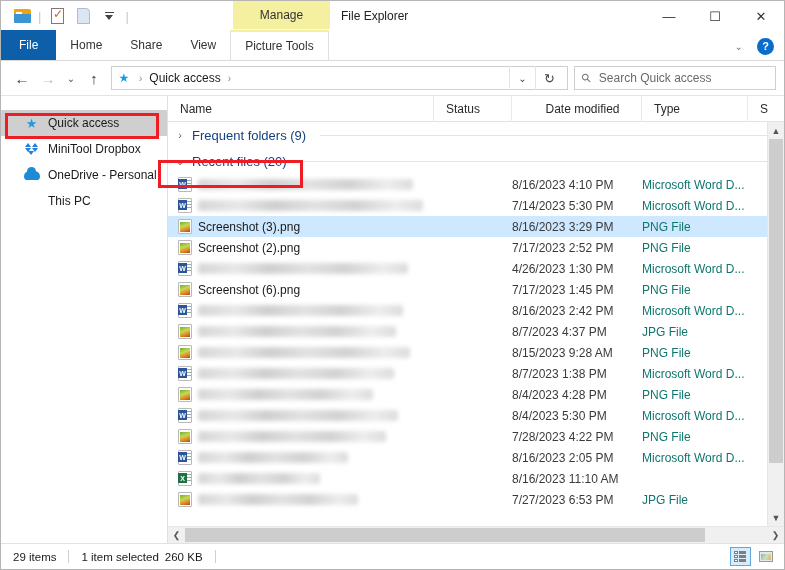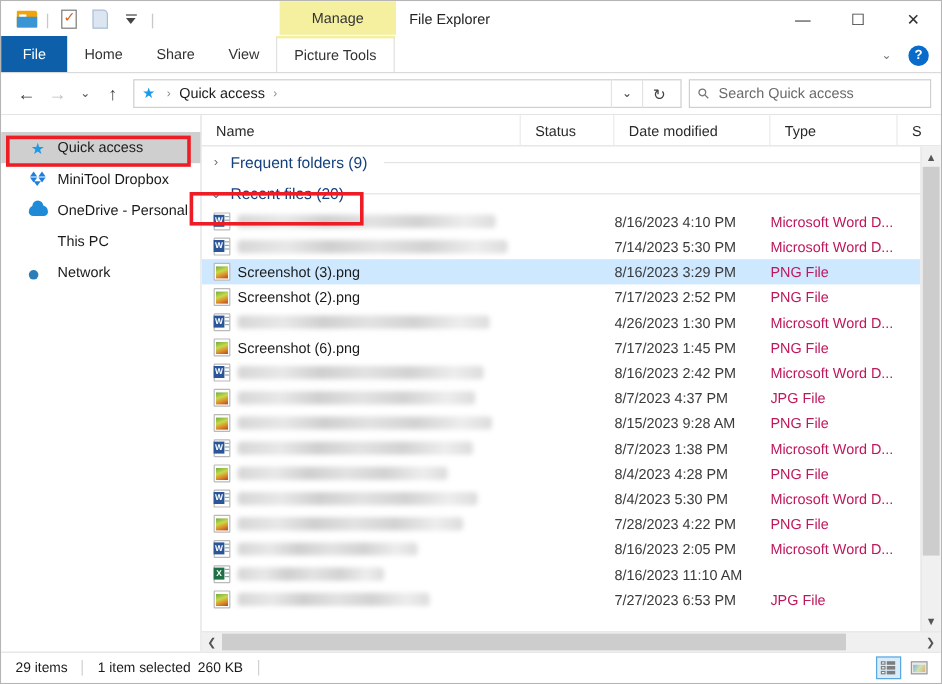--- a/index.html
+++ b/index.html
@@ -209,21 +209,21 @@
   .filepane { flex: 1; display: flex; flex-direction: column; min-width: 0; background: #fff; }
   .colhead {
     height: 26px; flex: 0 0 26px;
     display: flex; align-items: center;
     border-bottom: 1px solid #e2e2e2;
     font-size: 12px; color: #2a2a2a;
   }
   .ch { padding-left: 12px; border-right: 1px solid #eaeaea; height: 26px; display:flex; align-items:center; overflow:hidden;}
   .ch.name  { width: 266px; }
   .ch.status{ width: 78px; }
-  .ch.date  { width: 130px; }
+  .ch.date  { width: 130px; justify-content: center; }
   .ch.type  { width: 106px; }
   .ch.size  { width: 30px; border-right: none;}
 
   .listwrap { flex: 1; display: flex; min-height: 0; }
   .rows { flex: 1; min-width: 0; overflow: hidden; }
 
   .group {
     height: 26px; display: flex; align-items: center;
     font-size: 13px; color: #15427e; gap: 4px;
     padding-left: 4px; position: relative;
@@ -233,21 +233,21 @@
 
   .row {
     height: 21px; display: flex; align-items: center;
     font-size: 12px; color: #1a1a1a;
   }
   .row.sel { background: #cde8ff; }
   .cell { height: 21px; display: flex; align-items: center; overflow: hidden; white-space: nowrap; }
   .cell.name { width: 266px; padding-left: 10px; gap: 6px; }
   .cell.status { width: 78px; }
   .cell.date { width: 130px; color: #3a3a3a; }
-  .cell.type { width: 106px; color: #be185d; }
+  .cell.type { width: 106px; color: #0f766e; }
 
   .blur {
     height: 11px; border-radius: 3px;
     background: linear-gradient(90deg,#d6d6d6 0%,#e8e8e8 18%,#cfcfcf 34%,#e2e2e2 52%,#d2d2d2 70%,#ededed 88%,#dcdcdc 100%);
     filter: blur(2.2px);
   }
 
   
   .ficon { width: 14px; height: 15px; position: relative; flex: 0 0 14px; }
   .ficon .pg {
@@ -460,26 +460,20 @@
             <span class="ico-cloud"></span>
           </span>
         <span>OneDrive - Personal</span>
       </div>
       <div class="navitem">
         <span class="nico">
           <span class="ico-pc"><span class="scr"></span><span class="stand"></span></span>
         </span>
         <span>This PC</span>
       </div>
-      <div class="navitem">
-        <span class="nico">
-          <span class="ico-net"><span class="scr"></span><span class="glb"></span></span>
-        </span>
-        <span>Network</span>
-      </div>
     </div>
 
     <div class="filepane">
 
       <div class="colhead">
         <div class="ch name">
             <span>Name</span>
           </div>
         <div class="ch status">
             <span>Status</span>

